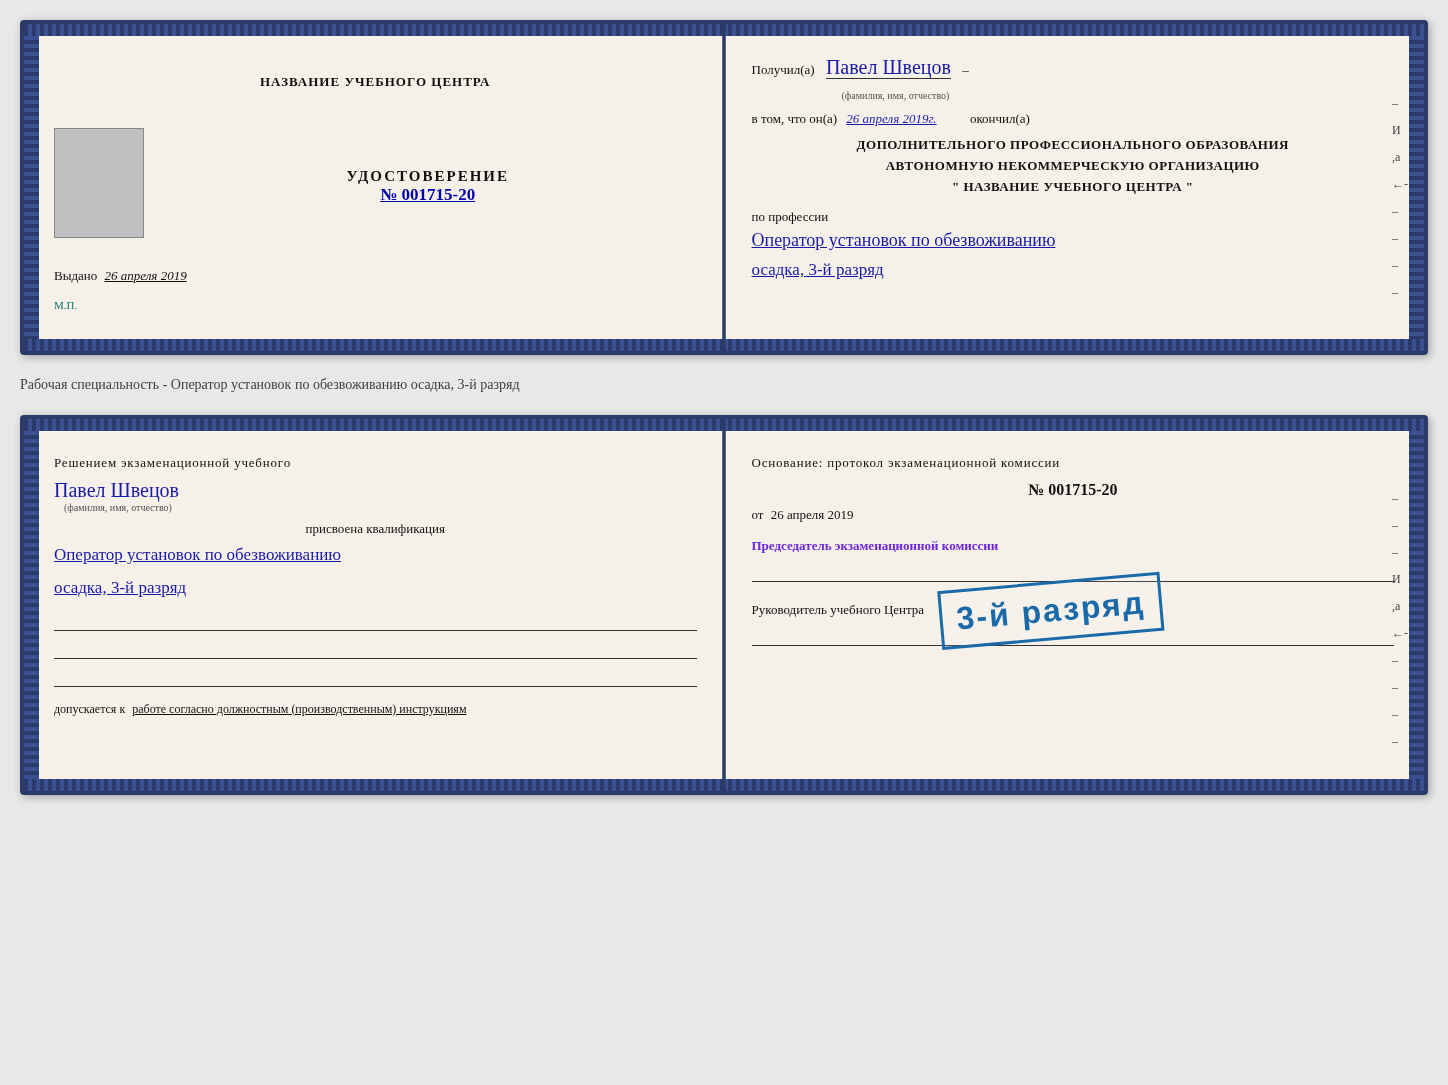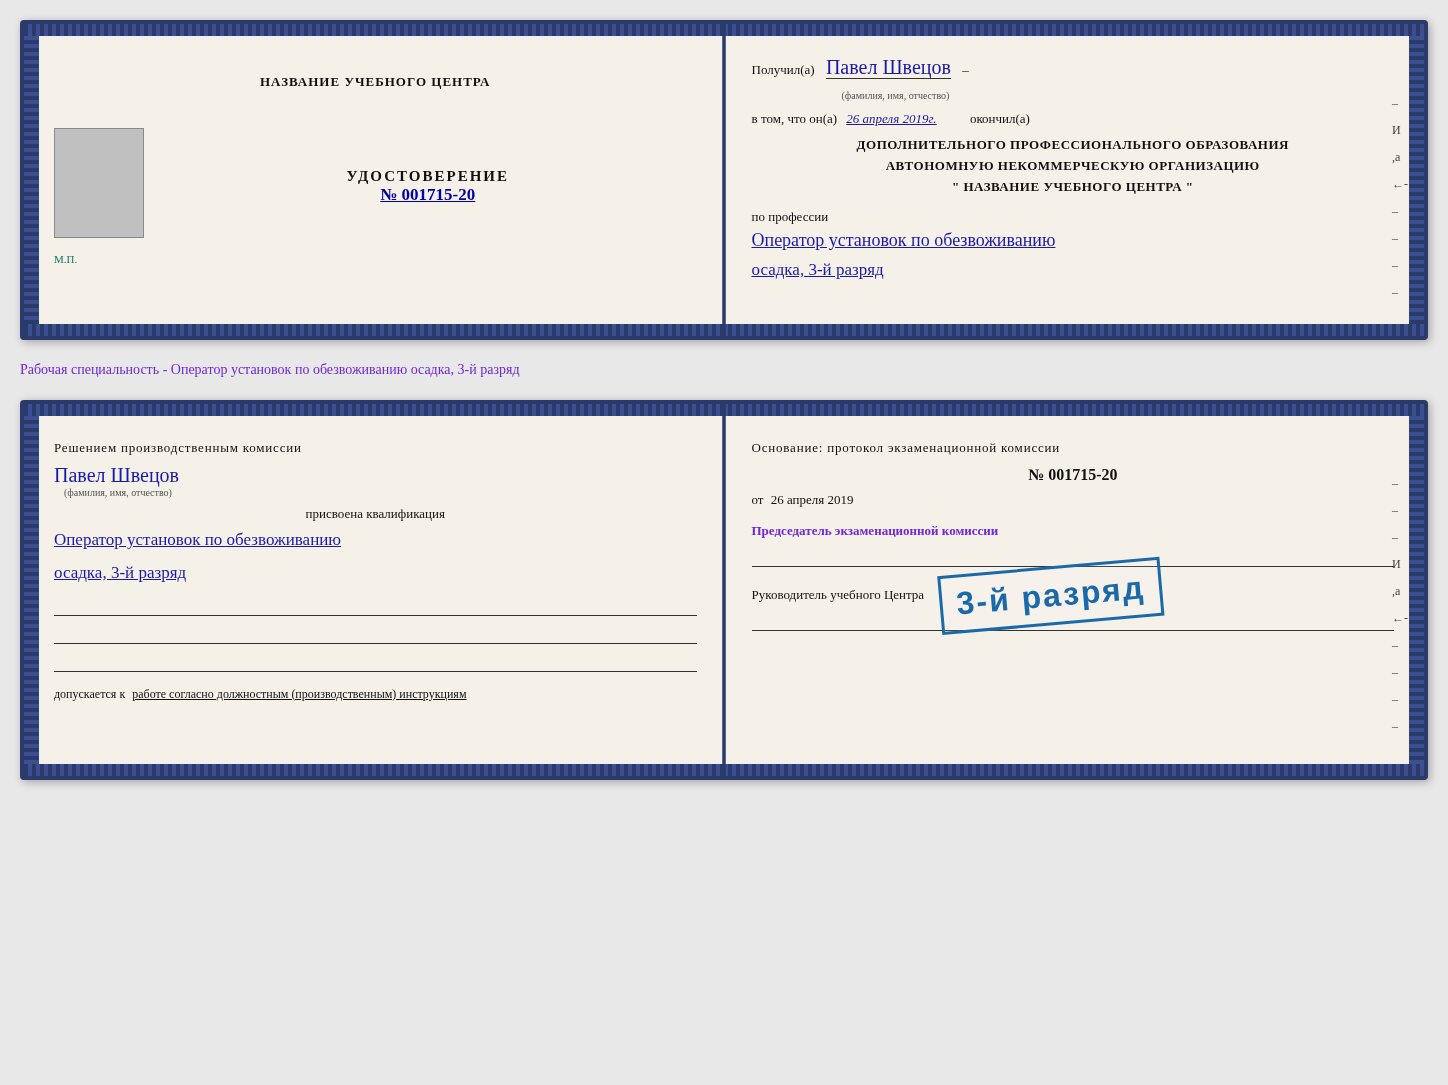--- a/index.html
+++ b/index.html
@@ -176,21 +176,21 @@
       font-family: 'Segoe Script', 'Brush Script MT', cursive;
       font-size: 18px;
       color: #1a1aaa;
       text-decoration: underline;
       line-height: 1.7;
     }
 
     
     .between-label {
       font-size: 14px;
-      color: #6d28d9;
+      color: #404040;
       padding: 4px 0;
     }
 
     
     .decision-text {
       font-size: 13px;
       color: #111;
       letter-spacing: 0.8px;
       margin-bottom: 6px;
     }
@@ -375,20 +375,24 @@
         <div class="center-title">НАЗВАНИЕ УЧЕБНОГО ЦЕНТРА</div>
 
         <div style="display:flex; align-items:flex-start; margin-top:10px;">
           <div class="photo-placeholder"></div>
           <div style="flex:1;">
             <div class="cert-label">УДОСТОВЕРЕНИЕ</div>
             <div class="cert-number">№ 001715-20</div>
           </div>
         </div>
 
+        <div class="issued-line">
+          <span>Выдано</span>
+          <span class="issued-date" style="margin-left:4px;">26 апреля 2019</span>
+        </div>
 
         <div class="mp-label">М.П.</div>
       </div>
 
       <div class="doc-right" style="padding-left:30px; padding-right:30px; padding-top:20px; padding-bottom:20px;">
 
         <div class="received-line">
           <span>Получил(а)</span>
           <span class="handwritten" style="margin-left:8px; border-bottom:1px solid #333;">Павел Швецов</span>
           <span style="margin-left:8px;">–</span>
@@ -430,21 +434,21 @@
   <div class="doc-card" style="min-height: 380px; padding-top: 12px; padding-bottom: 12px; position: relative;">
     <div class="left-border-strip"></div>
     <div class="right-border-strip"></div>
     <div class="top-border-strip"></div>
     <div class="bottom-border-strip"></div>
     <div class="spine-divider"></div>
 
     <div class="doc-inner">
 
       <div class="doc-left" style="padding-left:30px; padding-top:24px; padding-bottom:24px; position:relative;">
-        <div class="decision-text">Решением производственным комиссии</div>
+        <div class="decision-text">Решением экзаменационной учебного</div>
 
         <div class="name-block">
           <div class="name-handwritten">Павел Швецов</div>
           <div class="small-label" style="text-align:left; margin-left:10px;">(фамилия, имя, отчество)</div>
         </div>
 
         <div class="qualification-label">присвоена квалификация</div>
 
         <div class="qualification-value">Оператор установок по обезвоживанию</div>
         <div class="qualification-value" style="font-size:17px;">осадка, 3-й разряд</div>

